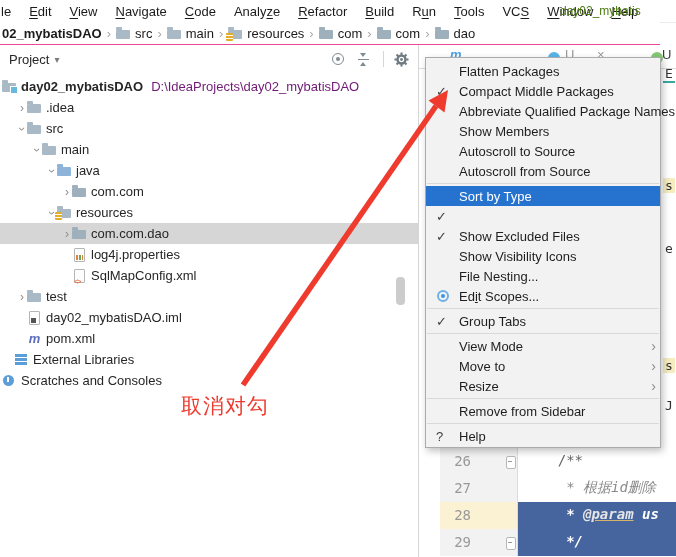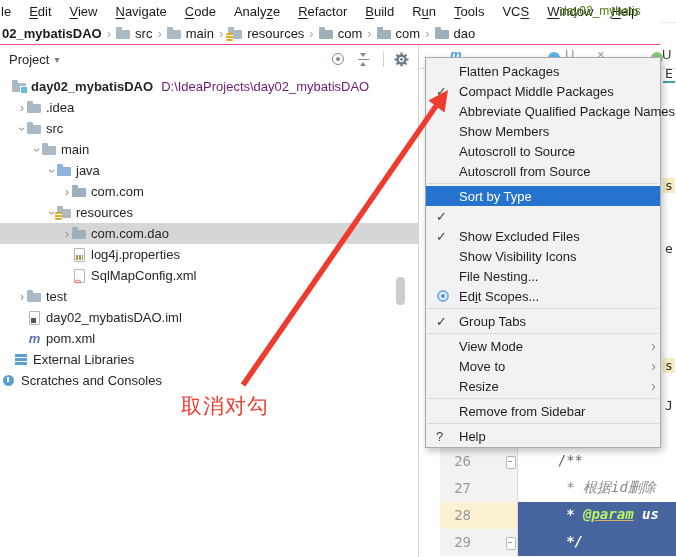--- a/index.html
+++ b/index.html
@@ -78,21 +78,21 @@
   .codearea { position:absolute; top:403px; left:0; right:0; bottom:0; font-family:"DejaVu Sans Mono",monospace; }
   .cl { position:relative; display:flex; height:27px; }
   .cl .lead { width:21px; flex:0 0 21px; background:#fff; }
   .cl .gut { width:78px; flex:0 0 78px; box-sizing:border-box; background:#f2f2f2; border-right:1px solid #dcdcdc;
              color:#999; font-size:14px; text-align:right; padding:5px 46px 0 0; }
   .cl .gut.current { background:#fbf2d3; }
   .cl .code { flex:1; white-space:pre; font-size:14px; color:#666; padding:4px 0 0 6px; }
   .cl.sel .code { background:#46659e; color:#fff; }
   .code .cm { color:#8a8a8a; font-style:italic; }
   .code .w { color:#fff; font-weight:bold; font-style:italic; }
-  .code .wu { color:#bef264; font-weight:bold; font-style:italic; text-decoration:underline; text-decoration-color:#d8b36a; }
+  .code .wu { color:#e5e5e5; font-weight:bold; font-style:italic; text-decoration:underline; text-decoration-color:#d8b36a; }
   .fold { position:absolute; left:87px; top:8px; width:8px; height:11px; background:#fff; border:1px solid #b8b8b8; border-radius:2px; }
   .fold::after { content:""; position:absolute; left:1px; top:4px; width:4px; height:1px; background:#9a9a9a; }
 
   
   .popup { position:absolute; left:425px; top:57px; width:236px; height:391px; box-sizing:border-box;
            background:#f2f2f2; border:1px solid #ababab; box-shadow:2px 3px 7px rgba(0,0,0,.25);
            padding:3px 0; font-size:13px; color:#1e1e1e; z-index:5; }
   .pi { height:20px; display:flex; align-items:center; padding:0 4px 0 10px; white-space:nowrap; }
   .pi .slot { width:23px; flex:0 0 23px; color:#3f3f3f; font-size:13px; position:relative; }
   .pi.hl { background:#2573ce; color:#fff; }
@@ -199,21 +199,21 @@
           <line x1="2.7" y1="2.7" x2="4.5" y2="4.5"></line>
               <line x1="11.5" y1="11.5" x2="13.3" y2="13.3"></line>
           <line x1="2.7" y1="13.3" x2="4.5" y2="11.5"></line>
               <line x1="11.5" y1="4.5" x2="13.3" y2="2.7"></line>
         </g>
             <circle cx="8" cy="8" r="1.5" fill="#6e7a81"></circle>
           </svg>
       </span>
     </div>
     <div class="tree">
-        <div class="trow" style="padding-left: 2px; margin-left: 10px;">
+        <div class="trow" style="padding-left: 2px;">
           <span class="ic ic-folder root">
             <i></i>
           </span>
           <span class="tlabel bold">day02_mybatisDAO</span>
           <span class="tsub">D:\IdeaProjects\day02_mybatisDAO</span>
         </div>
         <div class="trow" style="padding-left: 17px;">
           <span class="chev">›</span>
           <span class="ic ic-folder">
             <i></i>

